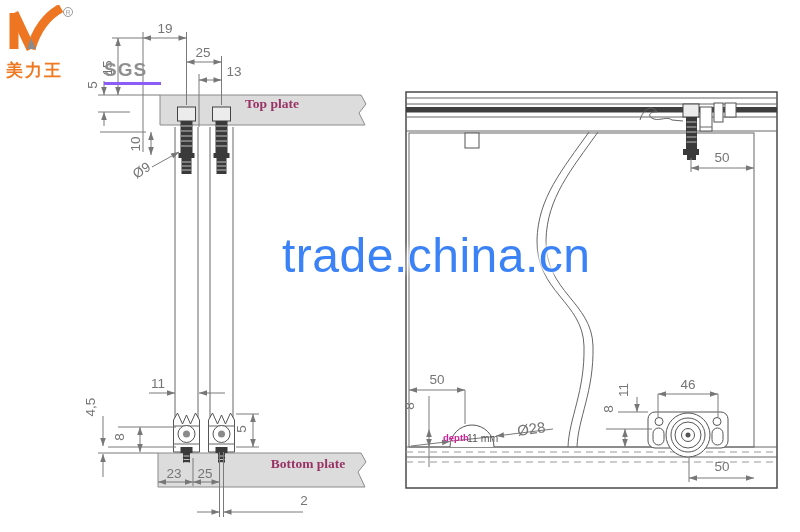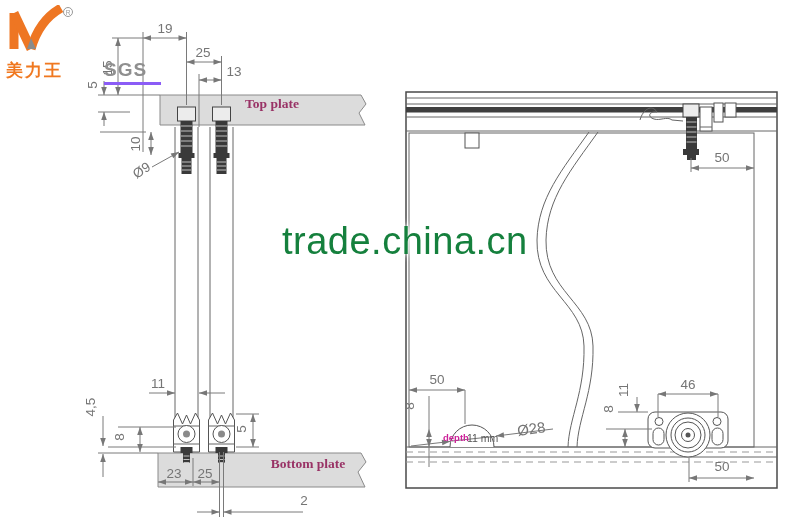--- a/index.html
+++ b/index.html
@@ -21,22 +21,22 @@
   .dl    { stroke:#7a7a7a; stroke-width:1; fill:none; }
   .frame { fill:none; stroke:#4a4a4a; stroke-width:1.5; }
   .panel { fill:none; stroke:#666; stroke-width:1; }
 
   text.dim   { font-family:"Liberation Sans",sans-serif; font-size:13.5px; fill:#757575; }
   text.dimsm { font-family:"Liberation Sans",sans-serif; font-size:10.5px; fill:#555; }
   text.depthlbl { font-family:"Liberation Sans",sans-serif; font-size:9.5px; font-weight:bold; fill:#cc2299; }
   text.plabel { font-family:"Liberation Serif",serif; font-weight:bold; font-size:13.5px; fill:#993366; }
 
   .watermark {
-    position:absolute; left:282px; top:220px;
-    font-size:38px; color:#15803d; letter-spacing:0.5px;
+    position:absolute; left:282px; top:228px;
+    font-size:48px; color:#3b82f6; letter-spacing:0.5px;
     text-shadow:0 0 4px #fff, 0 0 8px #fff, 0 0 12px rgba(255,255,255,.8);
     user-select:none; white-space:nowrap;
   }
   .logo { position:absolute; left:6px; top:5px; width:130px; }
   .logo-row { display:flex; align-items:baseline; margin-top:2px;gap:34px; }
   .brand { font-size:17px; font-weight:bold; color:#f07820; letter-spacing:2px; white-space:nowrap; }
   .sgs   { font-size:19px; font-weight:bold; color:#8f8f8f; margin-left:7px;
            border-bottom:3px solid #8b5cf6; padding:0 14px 1px 0; letter-spacing:1px; }
 </style>
 </head>

